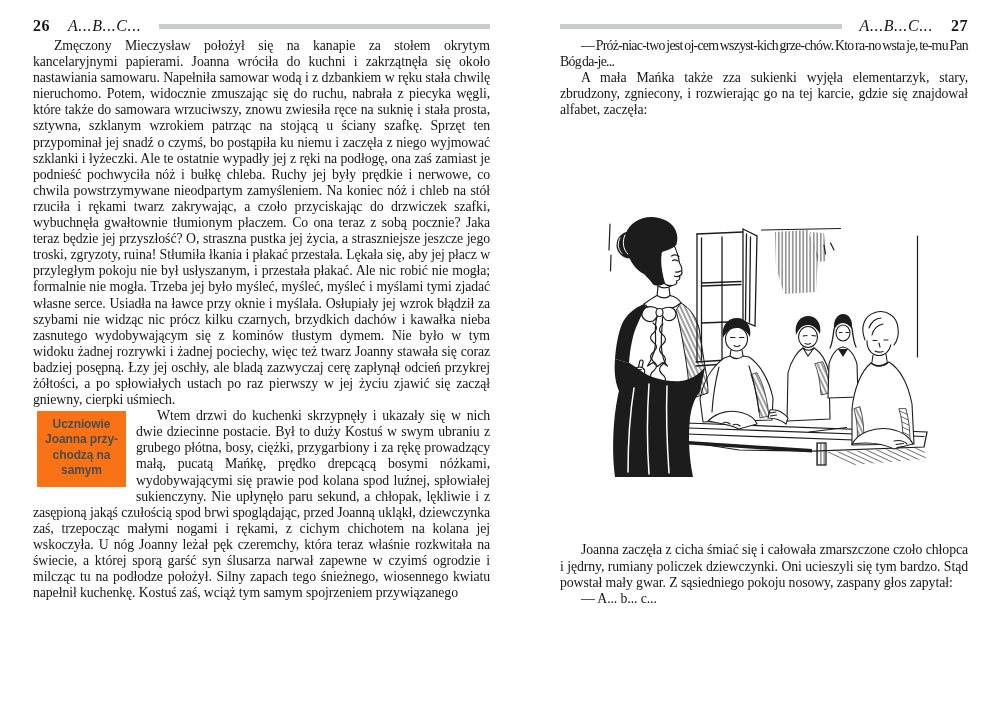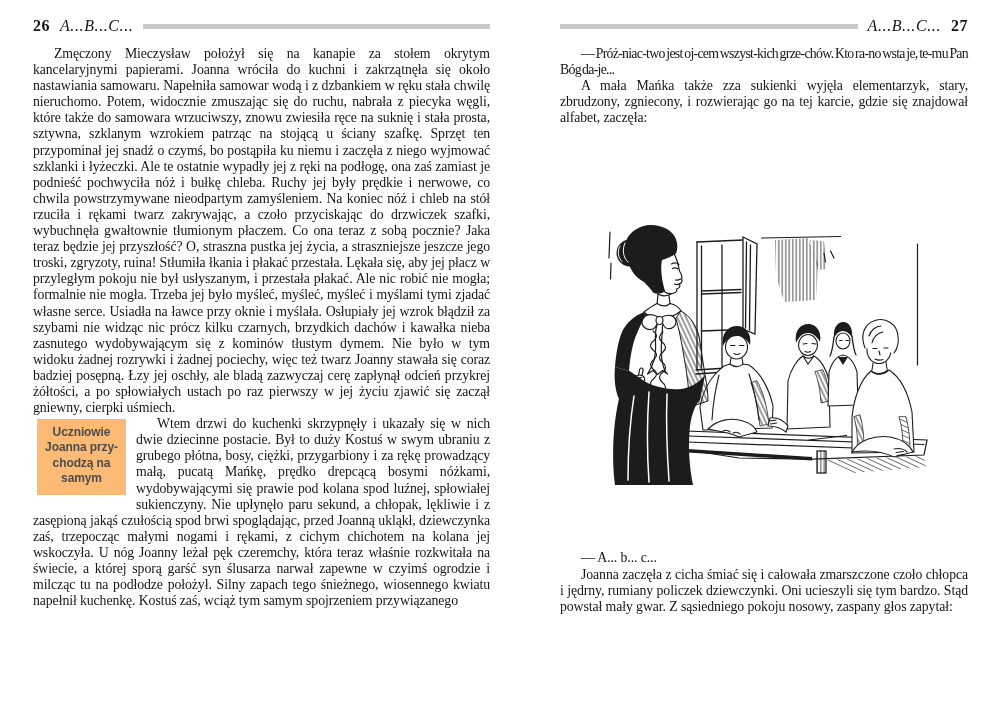--- a/index.html
+++ b/index.html
@@ -5,36 +5,36 @@
   html,body{margin:0;padding:0;}
   body{
     width:1000px;height:712px;position:relative;overflow:hidden;
     background:#ffffff;color:#161616;
     font-family:"Liberation Serif", serif;
   }
   .page{position:absolute;top:18px;}
   .page-left{left:33px;width:457px;}
   .page-right{left:560px;width:408px;}
 
-  .pg-header{display:flex;align-items:center;gap:10px;height:16px;}
+  .pg-header{display:flex;align-items:center;gap:18px;height:16px;}
   .pg-num{font-weight:bold;font-size:16px;letter-spacing:.5px;}
   .running-title{font-style:italic;font-size:16px;letter-spacing:.6px;white-space:nowrap;}
   .rule{flex:1;height:5px;background:#c9cccb;margin-top:1px;}
 
   .body-text{
-    margin-top:12px;font-size:13.8px;line-height:16.1px;
+    margin-top:4px;font-size:13.8px;line-height:16.1px;
     text-align:justify;letter-spacing:-0.1px;
   }
   .body-text p{margin:0;text-indent:21px;}
   .body-text p.noindent{text-indent:0;}
   .condensed{letter-spacing:-0.7px;word-spacing:-1.6px;}
 
   .sidebox{
     float:left;width:89px;min-height:76px;box-sizing:border-box;
-    background:#fdba74;margin:3px 10px 2px 4px;padding:6px 2px 4px 2px;
+    background:#f97316;margin:3px 10px 2px 4px;padding:6px 2px 4px 2px;
     font-family:"Liberation Sans", sans-serif;font-weight:bold;
     font-size:12px;line-height:15.3px;color:#4c4c4c;text-align:center;
     text-indent:0;
   }
   .sidebox span{display:block;}
 
   .illustration{
     width:378px;height:306px;margin:79px 0 39px 14px;
   }
   .illustration svg{width:100%;height:100%;display:block;}
@@ -179,16 +179,16 @@
           <path d="M82 324 C80 348 82 370 90 388 C100 382 112 374 120 364 C114 346 112 334 110 332 Z" fill="#1c1c1c" stroke="none"></path>
           <rect x="130" y="326" width="7" height="21" rx="3.5" transform="rotate(12 134 336)" fill="#ffffff"></rect>
           <path d="M118 346 C126 338 137 338 141 346 C143 353 138 361 130 363 C121 365 115 358 116 350 Z" fill="#ffffff"></path>
           <path d="M122 347 l13 -2 M122 353 l15 -2 M124 359 l11 -2"></path>
           <path d="M108 330 C94 362 84 406 80 454 C77 492 78 530 82 560 L238 560 C230 522 228 480 232 442 C236 414 244 398 252 390 L262 340 C250 356 230 366 214 368 C190 371 150 362 132 346 Z" fill="#1c1c1c" stroke="none"></path>
           <path d="M120 382 C112 432 108 492 108 550 M150 374 C146 432 146 498 150 554 M186 378 C184 432 186 494 190 552" stroke="#ffffff" stroke-width="3"></path>
         </g>
       </svg>
     </div>
 
+    <p>Joanna zaczęła z cicha śmiać się i całowała zmarszczone czoło chłopca i jędrny, rumiany policzek dziewczynki. Oni ucieszyli się tym bardzo. Stąd powstał mały gwar. Z sąsiedniego pokoju nosowy, zaspany głos zapytał:</p>
     <p>— A... b... c...</p>
-    <p>Joanna zaczęła z cicha śmiać się i całowała zmarszczone czoło chłopca i jędrny, rumiany policzek dziewczynki. Oni ucieszyli się tym bardzo. Stąd powstał mały gwar. Z sąsiedniego pokoju nosowy, zaspany głos zapytał:</p>
   </div>
 </div>
 
 </body></html>

